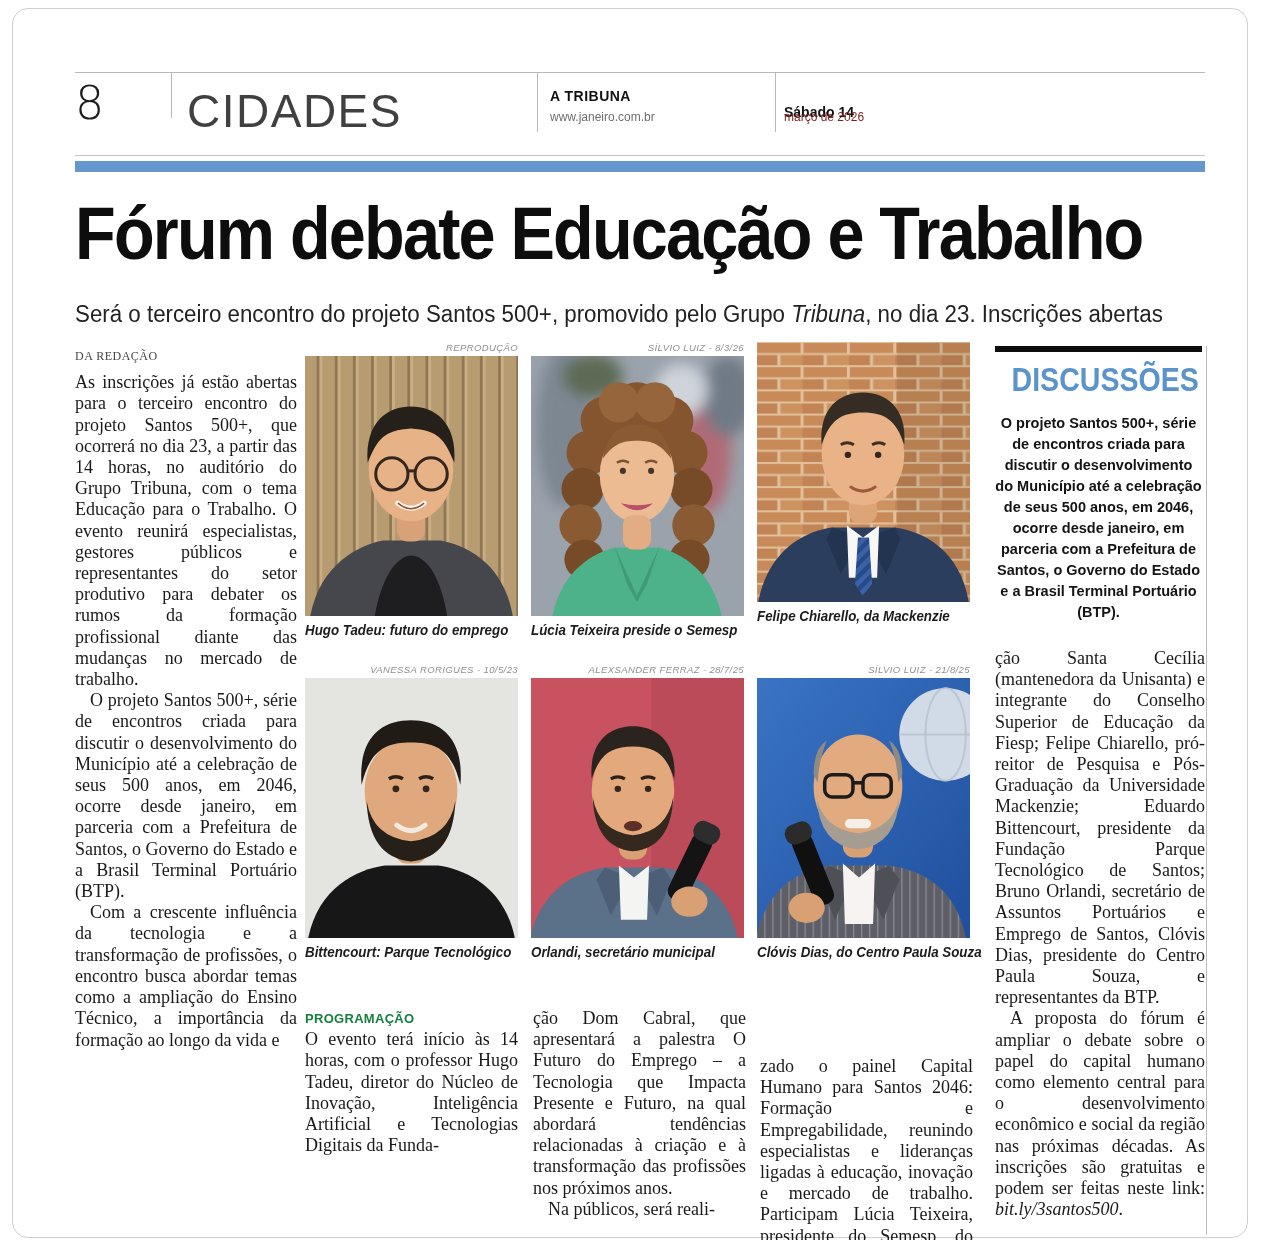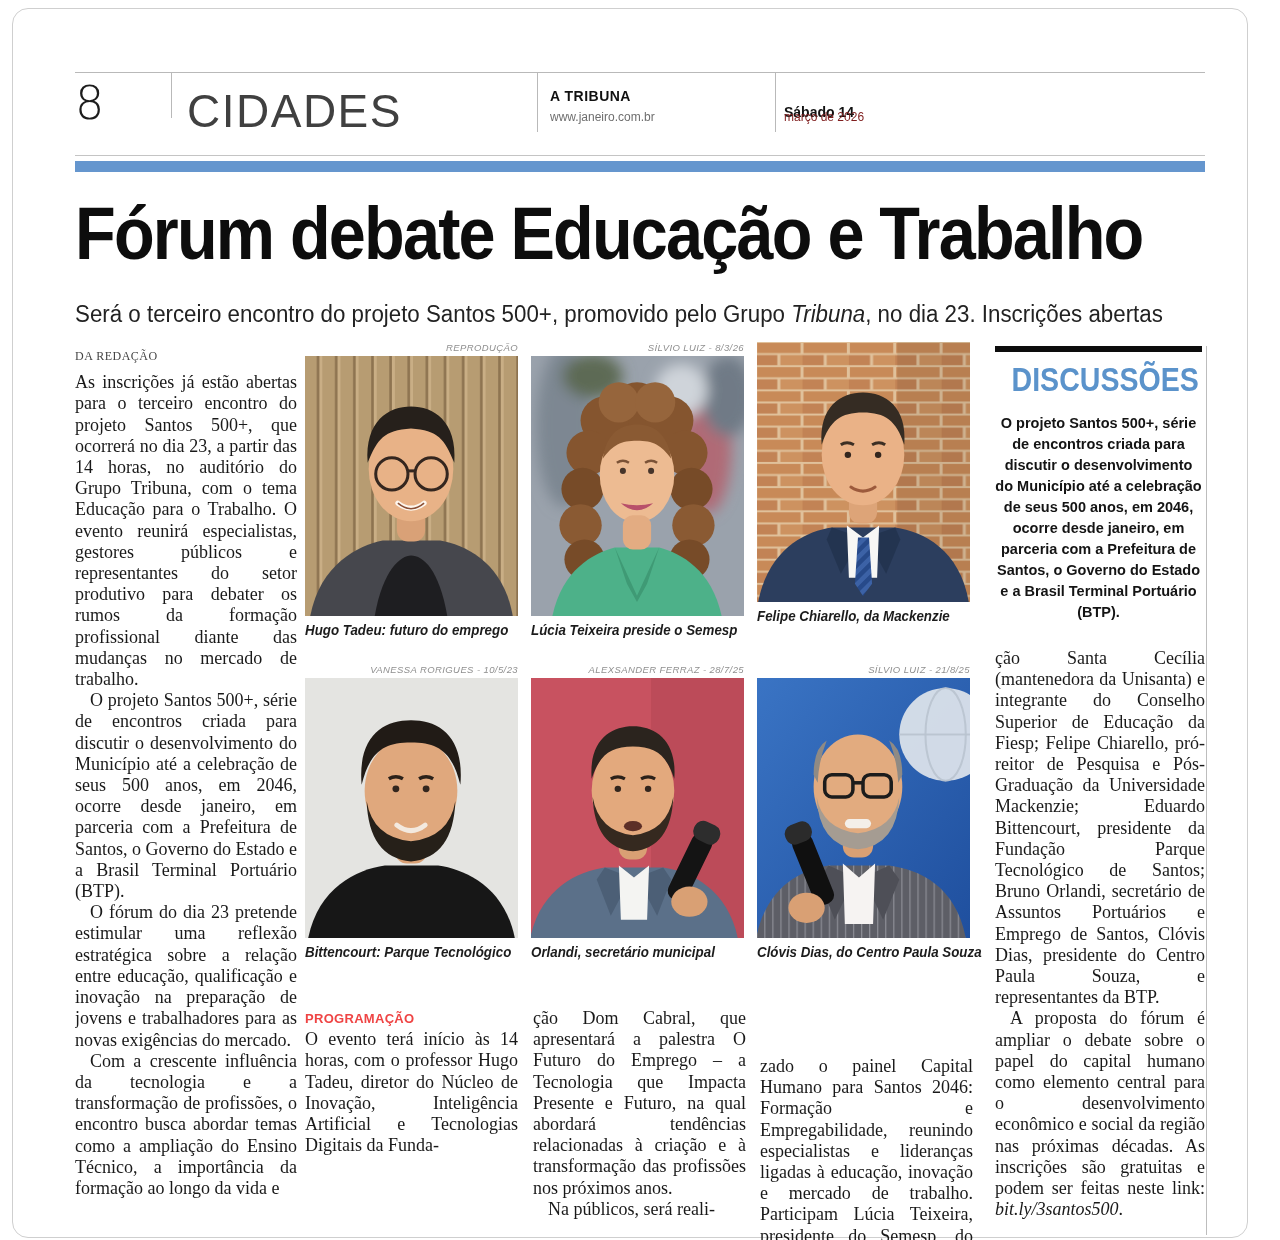--- a/index.html
+++ b/index.html
@@ -51,21 +51,21 @@
   .credit{height:14px;font-size:9.5px;color:#8f8f8f;letter-spacing:.4px;text-align:right;}
   .img{width:213px;height:260px;overflow:hidden;background:#ddd;}
   .img svg{display:block;width:100%;height:100%;}
   figcaption{margin-top:6px;font-size:14.5px;font-weight:700;color:#1c1c1c;
         transform:scaleX(.92);transform-origin:left top;white-space:nowrap;}
 
   
   .cont{position:absolute;top:1008px;width:213px;height:228px;overflow:hidden;}
   .col2{left:305px;} .col3{left:533px;} .col4{left:760px;margin-top:48px;}
   .subhead{font-family:"Liberation Sans",sans-serif;font-size:13px;font-weight:700;
-        color:#ef4444;letter-spacing:.3px;margin:10px 0 2px 0;text-align:left;text-indent:0;}
+        color:#15803d;letter-spacing:.3px;margin:10px 0 2px 0;text-align:left;text-indent:0;}
 
   
   .right-col{position:absolute;left:995px;top:346px;width:207px;}
   .black-bar{width:100%;height:6px;background:#0d0d0d;}
   .disc-title{margin-top:8px;text-align:center;font-size:34px;font-weight:700;color:#5b93cb;
         transform:scaleX(.84);transform-origin:center top;}
   .disc-text{margin-top:14px;font-size:14.5px;line-height:21px;font-weight:700;color:#141414;
         text-align:center;}
   .right-article{position:absolute;left:995px;top:648px;width:210px;height:590px;overflow:hidden;}
   .right-article .it{font-style:italic;}
@@ -90,21 +90,20 @@
   <div class="pre-bar-rule"></div>
   <div class="blue-bar"></div>
 
   <h1 class="headline" style="margin:0;">Fórum debate Educação e Trabalho</h1>
   <div class="deck"><span>Será o terceiro encontro do projeto Santos 500+, promovido pelo Grupo </span><span class="it">Tribuna</span><span>, no dia 23. Inscrições abertas</span></div>
 
   <div class="left-col serif">
     <div class="byline">DA REDAÇÃO</div>
     <p>As inscrições já estão abertas para o terceiro encontro do projeto Santos 500+, que ocorrerá no dia 23, a partir das 14 horas, no auditório do Grupo Tribuna, com o tema Educação para o Trabalho. O evento reunirá especialistas, gestores públicos e representantes do setor produtivo para debater os rumos da formação profissional diante das mudanças no mercado de trabalho.</p>
     <p class="indent">O projeto Santos 500+, série de encontros criada para discutir o desenvolvimento do Município até a celebração de seus 500 anos, em 2046, ocorre desde janeiro, em parceria com a Prefeitura de Santos, o Governo do Estado e a Brasil Terminal Portuário (BTP).</p>
-    <p class="indent">O fórum do dia 23 pretende estimular uma reflexão estratégica sobre a relação entre educação, qualificação e inovação na preparação de jovens e trabalhadores para as novas exigências do mercado.</p>
     <p class="indent">Com a crescente influência da tecnologia e a transformação de profissões, o encontro busca abordar temas como a ampliação do Ensino Técnico, a importância da formação ao longo da vida e</p>
   </div>
 
   <div class="photo-area">
 
     <figure class="photo">
       <div class="credit">REPRODUÇÃO</div>
       <div class="img">
         <svg viewBox="0 0 213 258" preserveAspectRatio="xMidYMid slice">
           <defs>

